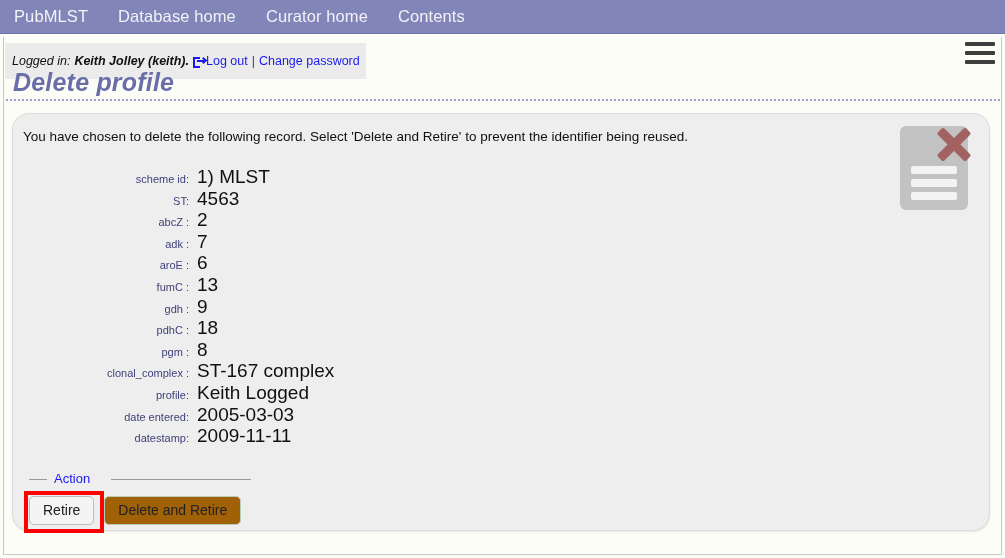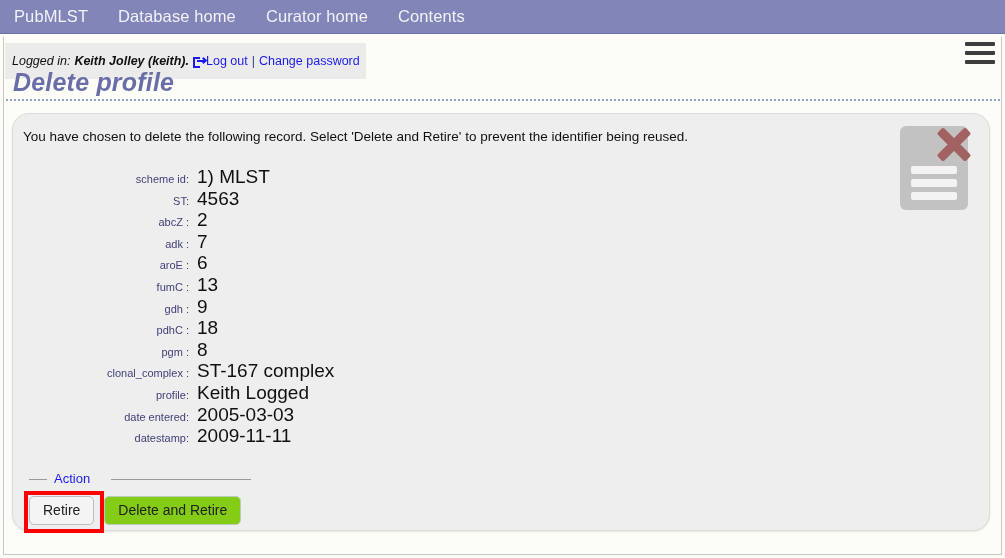--- a/index.html
+++ b/index.html
@@ -226,21 +226,21 @@
     color: #202020;
     background: #f4f4f4;
     border: 1px solid #bdbdbd;
     border-radius: 5px;
     padding: 6px 13px 7px 13px;
     cursor: pointer;
     white-space: nowrap;
     line-height: 1;
   }
   .btn.retire {
-    background: #84cc16;
+    background: #a16207;
     border-color: #b8cdb8;
     margin-left: 10px;
   }
 
   .highlight-box {
     position: absolute;
     left: -5px; top: -5px;
     width: 80px; height: 42px;
     border: 4px solid #fe0000;
     pointer-events: none;

